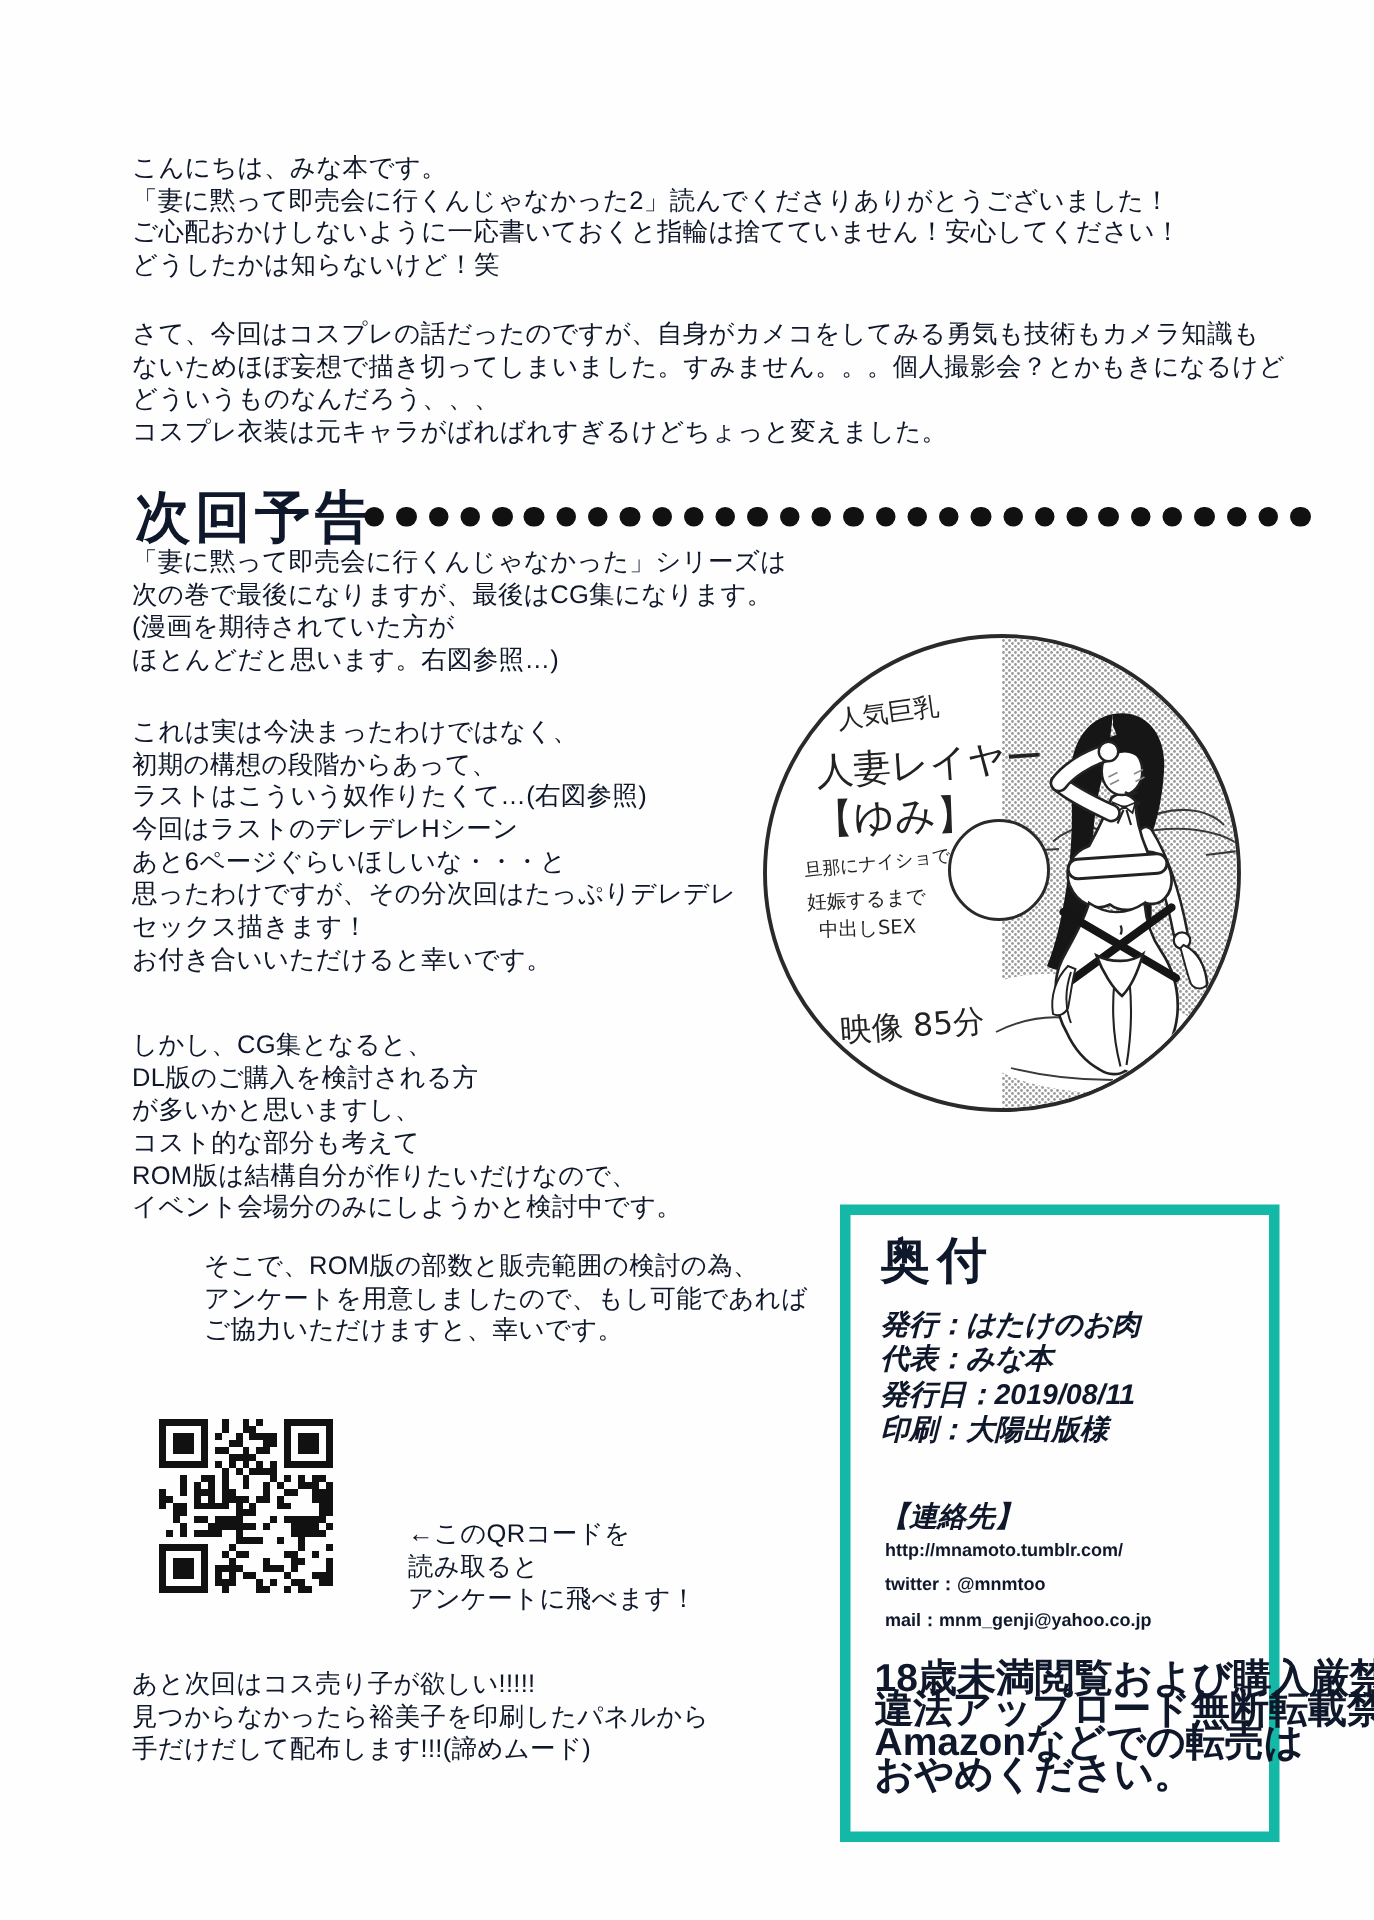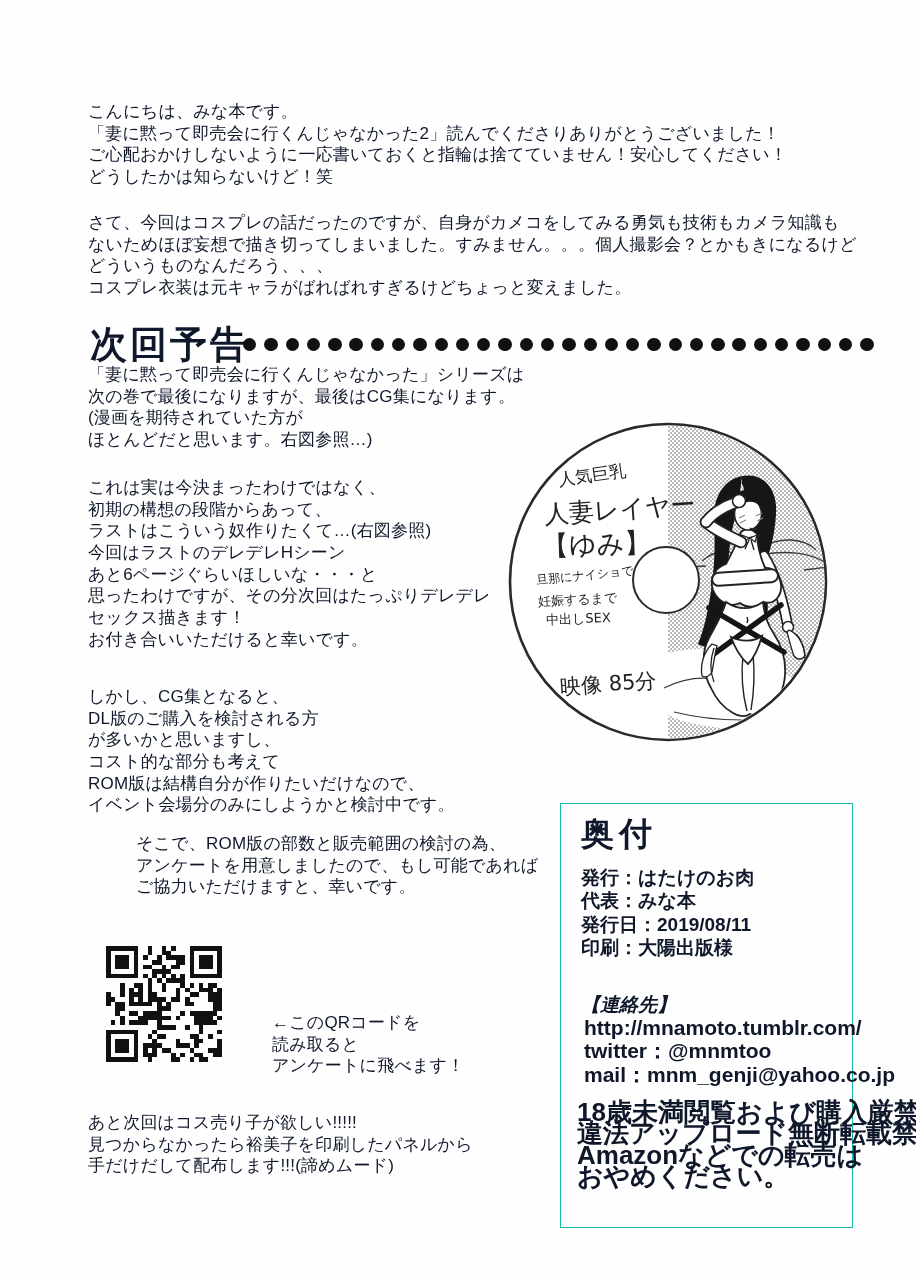--- a/index.html
+++ b/index.html
@@ -19,27 +19,27 @@
   .p3{left:88px;top:364px;}
   .p4{left:88px;top:477px;}
   .p5{left:88px;top:686px;}
   .p6{left:88px;top:833px;margin-left:48px;}
   .qr-box{left:106px;top:946px;width:116px;height:116px;}
   .qr-caption{left:272px;top:968px;margin-top:44px;}
   .bottom-note{left:88px;top:1112px;}
   
   .disc{left:506px;top:420px;width:324px;height:324px;}
   
-  .colophon{left:560px;top:803px;width:293px;height:425px;border:1px solid #14b8a6;
+  .colophon{left:560px;top:803px;width:293px;height:425px;border:7px solid #14b8a6;
             box-sizing:border-box;background:#fefefe;}
   .c-title{left:20px;top:8px;font-size:33px;font-weight:700;letter-spacing:5px;}
   .c-info{left:20px;top:62px;font-size:19px;font-weight:700;line-height:23.3px;white-space:nowrap;}
-  .c-info .t-line{height:23.3px;}
+  .c-info .t-line{height:23.3px;font-style:italic;}
   .c-contact-h{left:20px;top:188px;font-size:19px;font-weight:700;font-style:italic;}
-  .c-contact{left:23px;top:212px;font-size:21px;font-weight:700;line-height:23.4px;white-space:nowrap;}
+  .c-contact{left:23px;top:212px;font-size:12px;font-weight:700;line-height:23.4px;white-space:nowrap;}
   .c-contact .t-line{height:23.4px;}
   .c-warn{left:16px;top:298px;font-size:26px;font-weight:700;line-height:21.4px;white-space:nowrap;}
   .c-warn .t-line{height:21.4px;}
 </style>
 </head>
 <body>
 
 <div id="page">
 
   <div class="abs para p1">

